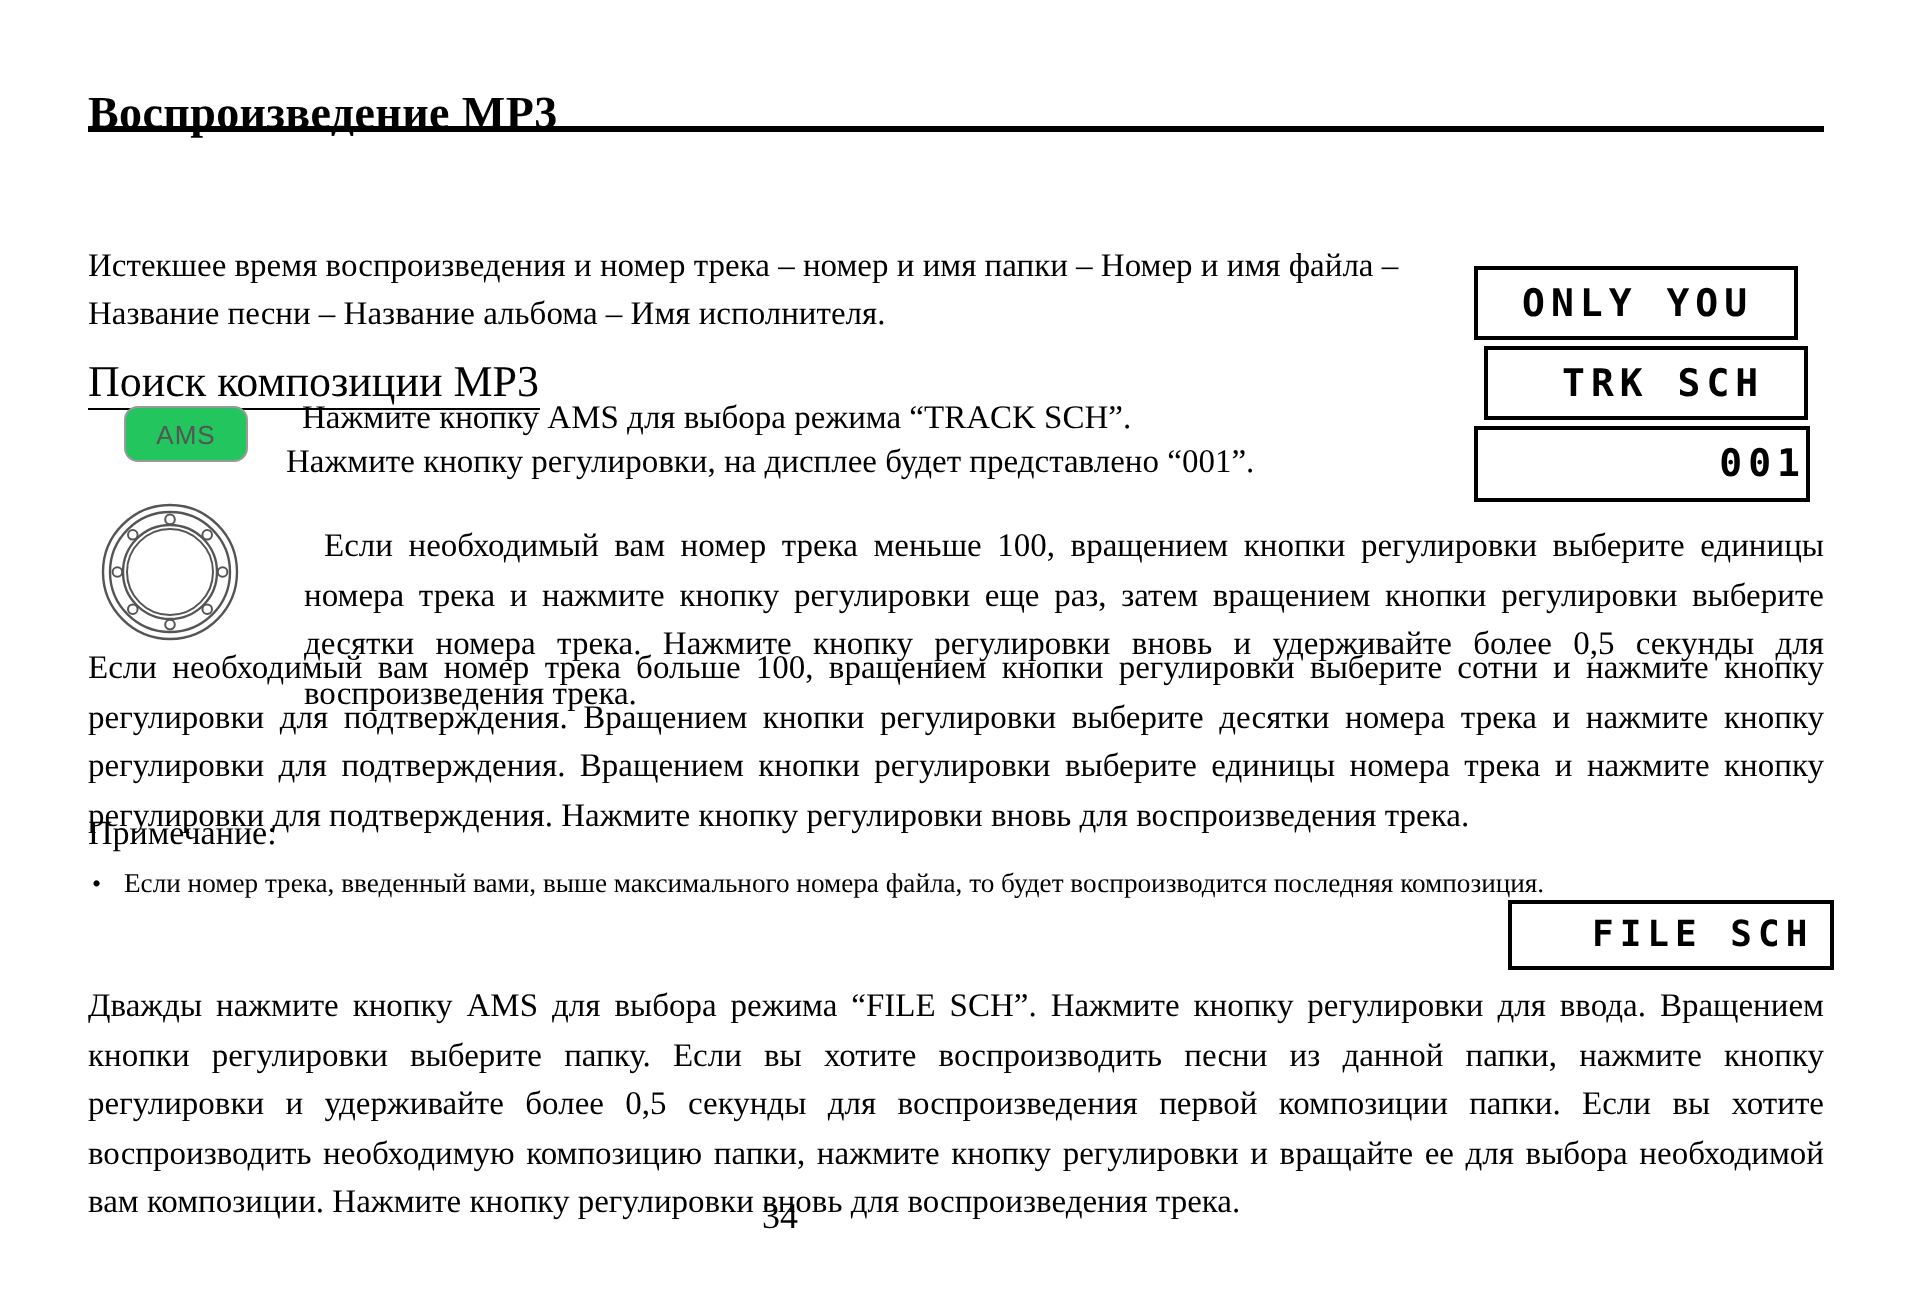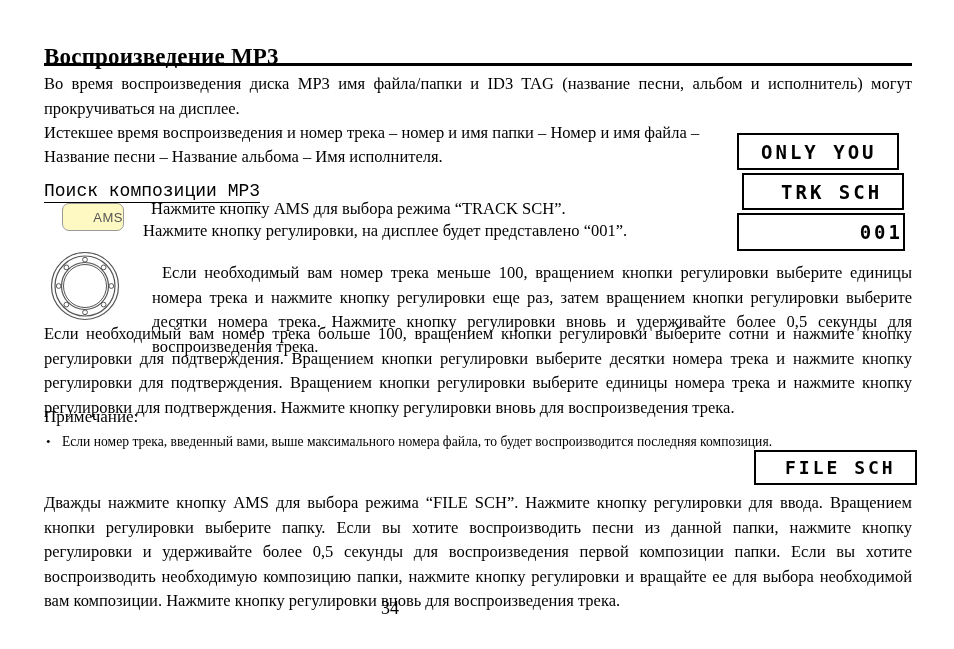--- a/index.html
+++ b/index.html
@@ -45,43 +45,42 @@
     font-size: 16.5px;
     line-height: 24.5px;
     text-align: justify;
     text-justify: inter-word;
   }
   .para.noj { text-align: left; }
 
   
   .section-head {
     position: absolute;
-    font-size: 18px;
+    font-size: 22px;
     line-height: 22px;
     white-space: nowrap;
-    font-family: Liberation Mono, monospace;
   }
   .section-head .u {
     border-bottom: 1.5px solid #000;
     padding-bottom: 1px;
   }
 
   
   .ams-button {
     position: absolute;
     left: 62px;
     top: 203px;
     width: 62px;
     height: 28px;
     border: 1.4px solid #9a9a9a;
     border-radius: 7px;
-    background: #fef9c3;
+    background: #22c55e;
     display: flex;
     align-items: center;
-    justify-content: flex-end;
+    justify-content: center;
     font-family: "Liberation Sans", "DejaVu Sans", sans-serif;
     font-size: 13px;
     color: #555555;
     letter-spacing: 0.5px;
     box-sizing: border-box;
   }
 
   
   .knob {
     position: absolute;
@@ -103,21 +102,21 @@
     font-weight: bold;
     font-size: 19px;
     letter-spacing: 3px;
     color: #000;
     overflow: hidden;
     white-space: nowrap;
   }
   .lcd-1 { left: 737px; top: 133px; width: 162px; height: 37px; justify-content: flex-start; padding-left: 22px; }
   .lcd-2 { left: 742px; top: 173px; width: 162px; height: 37px; justify-content: flex-start; padding-left: 37px; }
   .lcd-3 { left: 737px; top: 213px; width: 168px; height: 38px; justify-content: flex-end; padding-left: 89px; }
-  .lcd-4 { left: 754px; top: 450px; width: 163px; height: 35px; justify-content: flex-start; padding-left: 29px; font-size: 18px; }
+  .lcd-4 { left: 754px; top: 450px; width: 163px; height: 35px; justify-content: flex-start; padding-left: 40px; font-size: 18px; }
 
   
   .note-label {
     position: absolute;
     left: 44px;
     top: 406px;
     font-size: 17px;
     line-height: 22px;
   }
   .note-bullet {
@@ -149,21 +148,20 @@
   }
 </style>
 </head>
 <body>
 
 <div id="page">
 
   <h1 class="page-title">Воспроизведение MP3</h1>
   <div class="title-rule"></div>
 
-  <div class="para" style="left:44px; top:72px; width:868px;">Во время воспроизведения диска MP3 имя файла/папки и ID3 TAG (название песни, альбом и исполнитель) могут прокручиваться на дисплее.</div>
 
   <div class="para noj" style="left:44px; top:145px; width:680px;">Название песни – Название альбома – Имя исполнителя.</div>
 
   <div class="para noj" style="left:44px; top:121px; width:680px;">Истекшее время воспроизведения и номер трека – номер и имя папки – Номер и имя файла –</div>
 
   <div class="lcd lcd-2">
     <span>TRK SCH</span>
   </div>
 
   <div class="lcd lcd-1">

